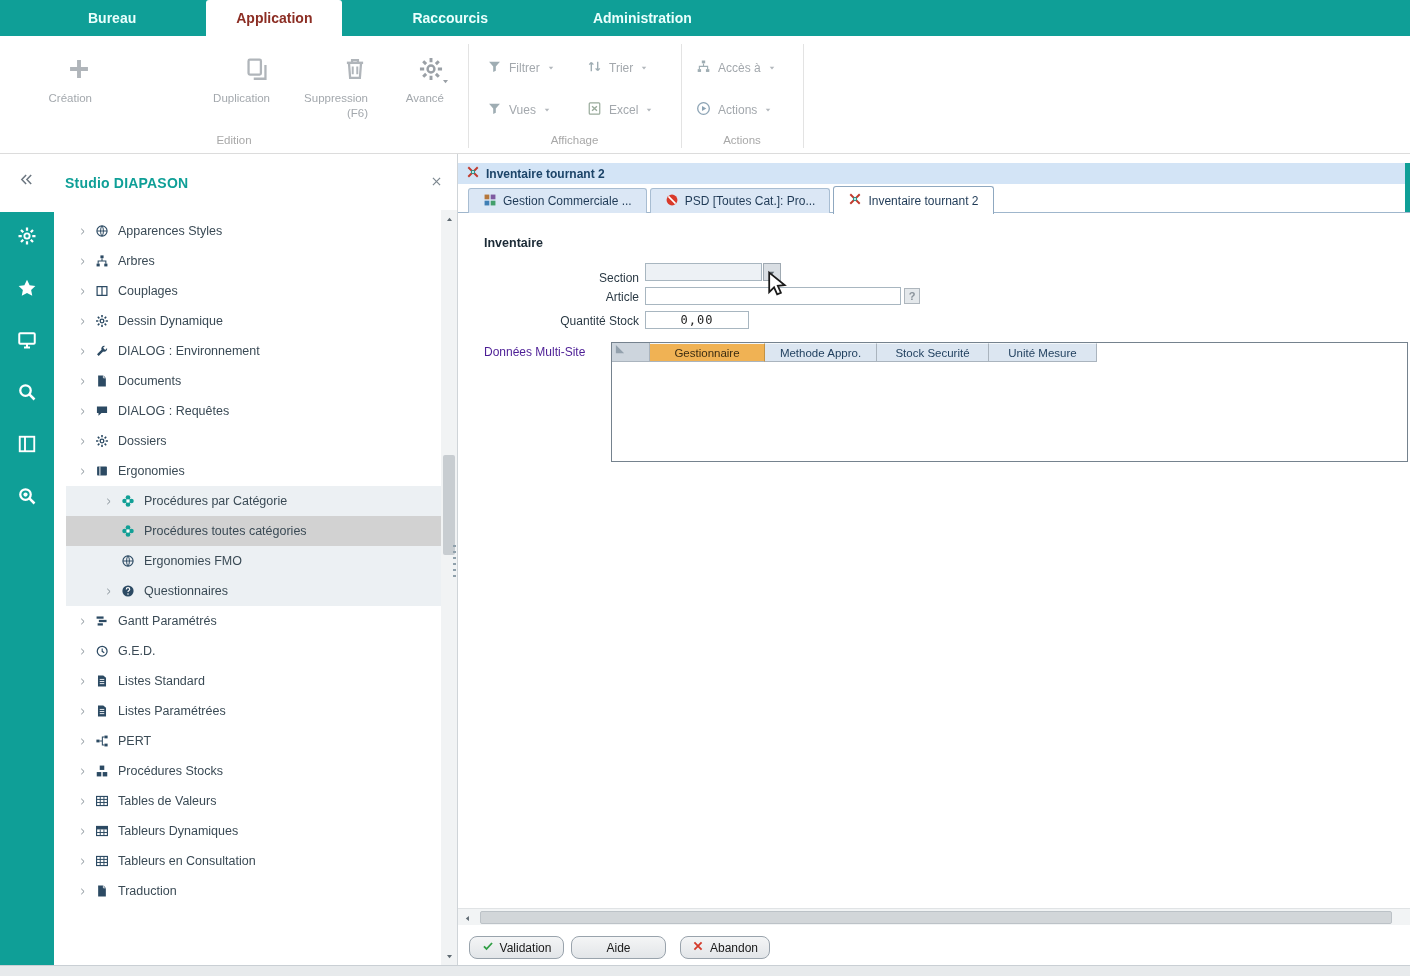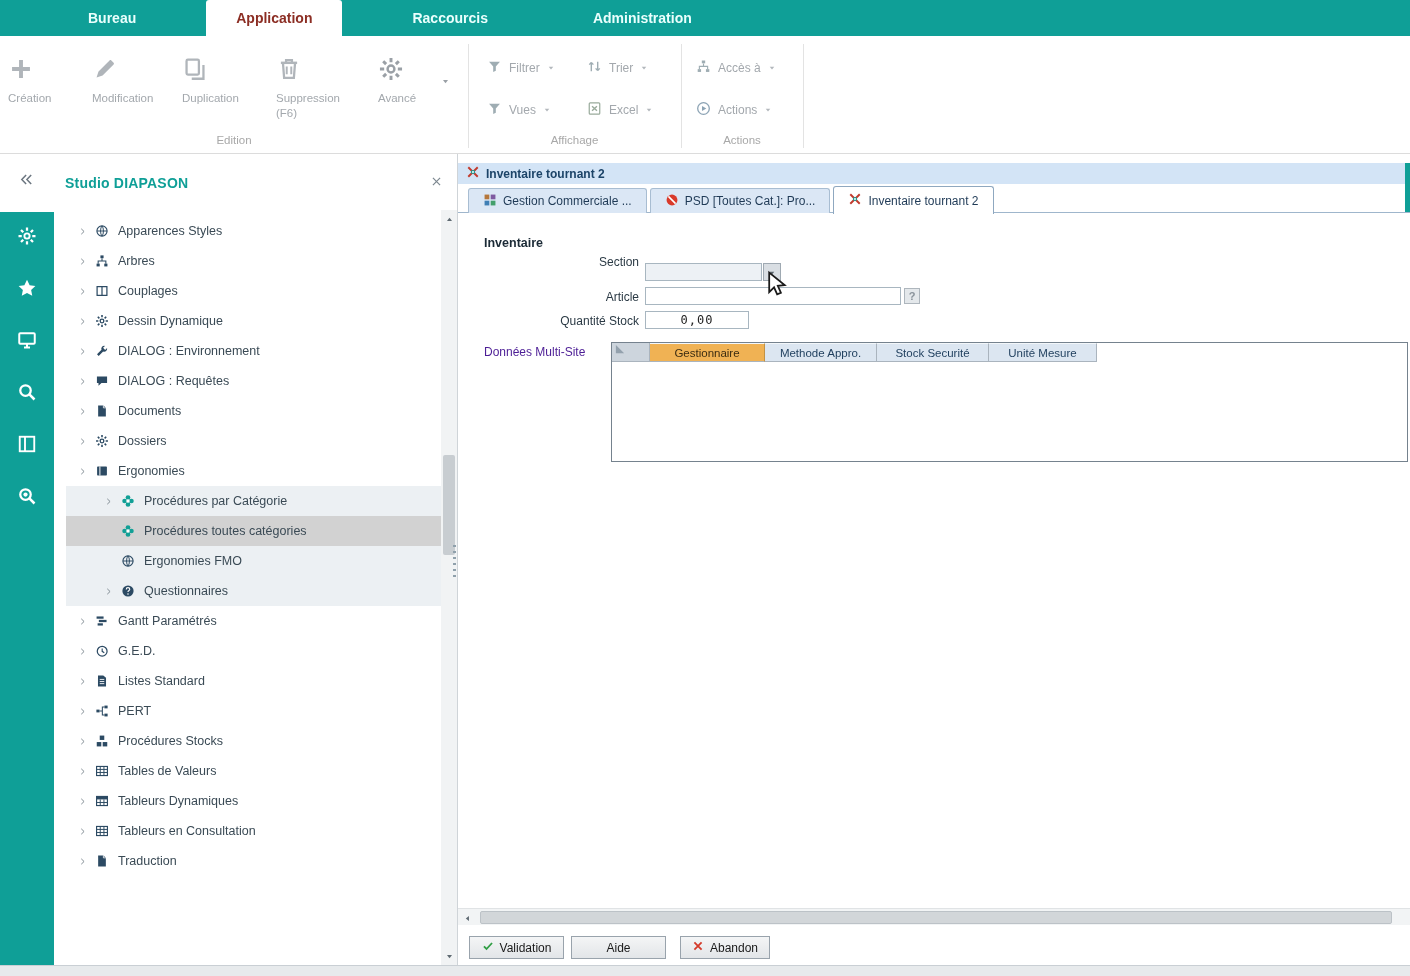--- a/index.html
+++ b/index.html
@@ -8,21 +8,21 @@
        font-family:"Liberation Sans","DejaVu Sans",sans-serif;color:#222}
 
   
   .topbar{position:absolute;left:0;top:0;width:1410px;height:36px;background:#0f9f97;display:flex;padding-left:58px}
   .top-tab{height:36px;display:flex;align-items:center;padding:0 30px;font-size:14px;font-weight:bold;color:#eafffd;cursor:default}
   .top-tab.t1{margin-left:40px}.top-tab.t2{margin-left:40px}.top-tab.t3{margin-left:45px}
   .top-tab.active{background:#fff;color:#8c2e24;border-radius:3px 3px 0 0}
 
   
   .ribbon{position:absolute;left:0;top:36px;width:1410px;height:118px;background:#fff;border-bottom:1px solid #dcdcdc}
-  .rib-big{position:absolute;top:10px;height:92px;display:flex;flex-direction:column;align-items:flex-start;cursor:default}
+  .rib-big{position:absolute;top:10px;height:92px;display:flex;flex-direction:column;align-items:flex-end;cursor:default}
   .rib-ic{height:34px;display:flex;align-items:center;justify-content:center;margin-top:6px}
   .rib-lbl{font-size:11.5px;color:#a3a8ad;text-align:center;line-height:1.3;margin-top:5px}
   .rib-sep{position:absolute;top:8px;width:1px;height:104px;background:#e3e3e3}
   .rib-grp{position:absolute;top:98px;font-size:11.5px;color:#a8a8a8;text-align:center}
   .rib-small{position:absolute;height:24px;display:flex;align-items:center;gap:7px;font-size:12px;color:#a3a8ad;cursor:default}
   .avance-caret{position:absolute;left:441px;top:36px}
 
   
   .rail{position:absolute;left:0;top:154px;width:54px;height:811px;background:#fff}
   .rail-collapse{position:absolute;left:14px;top:15px;width:24px;height:24px;display:flex;align-items:center;justify-content:center;cursor:pointer}
@@ -69,21 +69,21 @@
   .th{height:19px;line-height:18px;font-size:11.5px;text-align:center;color:#1d3d5c;background:#dce6f1;border-right:1px solid #aab4be;border-bottom:1px solid #aab4be;border-top:1px solid #f3f7fa;cursor:pointer;overflow:hidden}
   .th-orange{background:#f0b254 !important;color:#3c2d12 !important;border-right:1px solid #c29245 !important}
   .th-sel{width:38px;height:19px;background:#cdd5dd;border-right:1px solid #aab4be;border-bottom:1px solid #aab4be;display:flex;align-items:flex-end;padding:2px;cursor:pointer}
   .cursor-icon{position:absolute;left:306px;top:57px;z-index:5}
 
   .hscroll{position:absolute;left:0;top:754px;width:953px;height:17px;background:#f2f4f5;border-top:1px solid #e0e3e5}
   .h-left{position:absolute;left:2px;top:1px;width:15px;height:15px;display:flex;align-items:center;justify-content:center;cursor:pointer}
   .h-thumb{position:absolute;left:22px;top:2px;width:912px;height:13px;background:#d2d6d9;border:1px solid #bcc2c7;border-radius:2px;cursor:pointer}
 
   .footerbar{position:absolute;left:0;top:782px;width:953px;height:23px}
-  .fbtn{position:absolute;top:0;height:23px;display:flex;align-items:center;justify-content:center;gap:6px;background:linear-gradient(#f4f5f6,#e2e5e8);border:1px solid #99a3ac;border-radius:0;font-size:12px;color:#1a1a1a;cursor:pointer}
+  .fbtn{position:absolute;top:0;height:23px;display:flex;align-items:center;justify-content:center;gap:6px;background:linear-gradient(#f4f5f6,#e2e5e8);border:1px solid #99a3ac;border-radius:8px;font-size:12px;color:#1a1a1a;cursor:pointer}
 
   .statusstrip{position:absolute;left:0;top:965px;width:1410px;height:11px;background:#e7eaec;border-top:1px solid #c9cfd4}
 </style>
 </head>
 <body>
 
 <div class="app">
 
   <div class="topbar">
     <div id="top-tabs" style="display:flex">
@@ -95,28 +95,20 @@
   </div>
 
   <div class="ribbon">
     <div class="rib-big" style="left:8px;width:84px">
       <span class="rib-ic">
           <svg width="26" height="26" viewBox="0 0 16 16" fill="none" xmlns="http://www.w3.org/2000/svg">
             <path d="M8 2.5v11M2.5 8h11" stroke="#b0b5ba" stroke-width="2.4"></path>
           </svg>
         </span>
       <span class="rib-lbl">Création</span>
-    </div>
-    <div class="rib-big" style="left:92px;width:86px">
-      <span class="rib-ic">
-          <svg width="26" height="26" viewBox="0 0 16 16" fill="none" xmlns="http://www.w3.org/2000/svg">
-            <path d="M2.8 13.2l1.2-3.7 6.8-6.8c.3-.3.8-.3 1.1 0l1.4 1.4c.3.3.3.8 0 1.1l-6.8 6.8z" fill="#b0b5ba"></path>
-          </svg>
-        </span>
-      <span class="rib-lbl">Modification</span>
     </div>
     <div class="rib-big" style="left:182px;width:88px">
       <span class="rib-ic">
           <svg width="26" height="26" viewBox="0 0 16 16" fill="none" xmlns="http://www.w3.org/2000/svg">
             <rect x="2.8" y="2.2" width="7.6" height="9.2" rx="0.8" stroke="#b0b5ba" stroke-width="1.4"></rect>
             <path d="M6 14h7.2V5.6" stroke="#b0b5ba" stroke-width="1.4"></path>
           </svg>
         </span>
       <span class="rib-lbl">Duplication</span>
     </div>
@@ -341,38 +333,38 @@
           <span>DIALOG : Environnement</span>
         </div>
         <div class="trow">
           <span class="chev">
             <svg width="9" height="9" viewBox="0 0 16 16" fill="none" xmlns="http://www.w3.org/2000/svg">
               <path d="M5.8 3.2L10.8 8l-5 4.8" stroke="#7d8890" stroke-width="1.7"></path>
             </svg>
           </span>
           <span class="ticon">
             <svg width="14" height="14" viewBox="0 0 16 16" fill="none" xmlns="http://www.w3.org/2000/svg">
-              <path d="M2.2 2.8h11.6v7.4H7.4L4 13.4v-3.2H2.2z" fill="#2c4a63"></path>
-            </svg>
-          </span>
-          <span>DIALOG : Requêtes</span>
-        </div>
-        <div class="trow">
-          <span class="chev">
-            <svg width="9" height="9" viewBox="0 0 16 16" fill="none" xmlns="http://www.w3.org/2000/svg">
-              <path d="M5.8 3.2L10.8 8l-5 4.8" stroke="#7d8890" stroke-width="1.7"></path>
-            </svg>
-          </span>
-          <span class="ticon">
-            <svg width="14" height="14" viewBox="0 0 16 16" fill="none" xmlns="http://www.w3.org/2000/svg">
               <path d="M3.6 1.6h6l2.8 2.8v10H3.6z" fill="#2c4a63"></path>
               <path d="M9.6 1.6v2.8h2.8" stroke="#ffffff" stroke-width="0.9" fill="none"></path>
             </svg>
           </span>
           <span>Documents</span>
+        </div>
+        <div class="trow">
+          <span class="chev">
+            <svg width="9" height="9" viewBox="0 0 16 16" fill="none" xmlns="http://www.w3.org/2000/svg">
+              <path d="M5.8 3.2L10.8 8l-5 4.8" stroke="#7d8890" stroke-width="1.7"></path>
+            </svg>
+          </span>
+          <span class="ticon">
+            <svg width="14" height="14" viewBox="0 0 16 16" fill="none" xmlns="http://www.w3.org/2000/svg">
+              <path d="M2.2 2.8h11.6v7.4H7.4L4 13.4v-3.2H2.2z" fill="#2c4a63"></path>
+            </svg>
+          </span>
+          <span>DIALOG : Requêtes</span>
         </div>
         <div class="trow">
           <span class="chev">
             <svg width="9" height="9" viewBox="0 0 16 16" fill="none" xmlns="http://www.w3.org/2000/svg">
               <path d="M5.8 3.2L10.8 8l-5 4.8" stroke="#7d8890" stroke-width="1.7"></path>
             </svg>
           </span>
           <span class="ticon">
             <svg width="14" height="14" viewBox="0 0 16 16" fill="none" xmlns="http://www.w3.org/2000/svg">
               <circle cx="8" cy="8" r="2.1" stroke="#2c4a63" stroke-width="1.5"></circle>
@@ -485,20 +477,34 @@
               <path d="M5.8 3.2L10.8 8l-5 4.8" stroke="#7d8890" stroke-width="1.7"></path>
             </svg>
           </span>
           <span class="ticon">
             <svg width="14" height="14" viewBox="0 0 16 16" fill="none" xmlns="http://www.w3.org/2000/svg">
               <path d="M3.4 1.6h6l3.2 2.8v10H3.4z" fill="#2c4a63"></path>
               <path d="M5.4 6.2h5.2M5.4 8.6h5.2M5.4 11h5.2" stroke="#ffffff" stroke-width="1"></path>
             </svg>
           </span>
           <span>Listes Standard</span>
+        </div>
+        <div class="trow">
+          <span class="chev">
+            <svg width="9" height="9" viewBox="0 0 16 16" fill="none" xmlns="http://www.w3.org/2000/svg">
+              <path d="M5.8 3.2L10.8 8l-5 4.8" stroke="#7d8890" stroke-width="1.7"></path>
+            </svg>
+          </span>
+          <span class="ticon">
+            <svg width="14" height="14" viewBox="0 0 16 16" fill="none" xmlns="http://www.w3.org/2000/svg">
+              <path d="M3.4 1.6h6l3.2 2.8v10H3.4z" fill="#2c4a63"></path>
+              <path d="M5.4 6.2h5.2M5.4 8.6h5.2M5.4 11h5.2" stroke="#ffffff" stroke-width="1"></path>
+            </svg>
+          </span>
+          <span>Listes Paramétrées</span>
         </div>
         <div class="trow">
           <span class="chev">
             <svg width="9" height="9" viewBox="0 0 16 16" fill="none" xmlns="http://www.w3.org/2000/svg">
               <path d="M5.8 3.2L10.8 8l-5 4.8" stroke="#7d8890" stroke-width="1.7"></path>
             </svg>
           </span>
           <span class="ticon">
             <svg width="14" height="14" viewBox="0 0 16 16" fill="none" xmlns="http://www.w3.org/2000/svg">
               <rect x="1.6" y="6.4" width="3.6" height="3.2" fill="#2c4a63"></rect>
@@ -632,21 +638,21 @@
               <circle cx="8" cy="8" r="2.4" fill="#12a096"></circle>
               <circle cx="8" cy="8" r="1.1" fill="#ffffff"></circle>
             </svg></span>
           <span>Inventaire tournant 2</span>
         </div>
       </div>
 
     <div class="doc-content">
       <div class="grp-label">Inventaire</div>
 
-      <div class="flabel" style="top:40px">Section</div>
+      <div class="flabel" style="top:56px">Section</div>
       <input class="finput" style="left: 187px; top: 50px; width: 117px; background: rgb(237, 241, 245);" value="">
       <div class="sec-btn">
         <span><svg width="8" height="8" viewBox="0 0 16 16" fill="none" xmlns="http://www.w3.org/2000/svg">
               <path d="M3.5 5.5h9L8 11z" fill="#5a646c"></path>
             </svg></span>
       </div>
 
       <div class="flabel" style="top:75px">Article</div>
       <input class="finput" style="left: 187px; top: 74px; width: 256px;" value="">
       <div class="help-btn">?</div>

